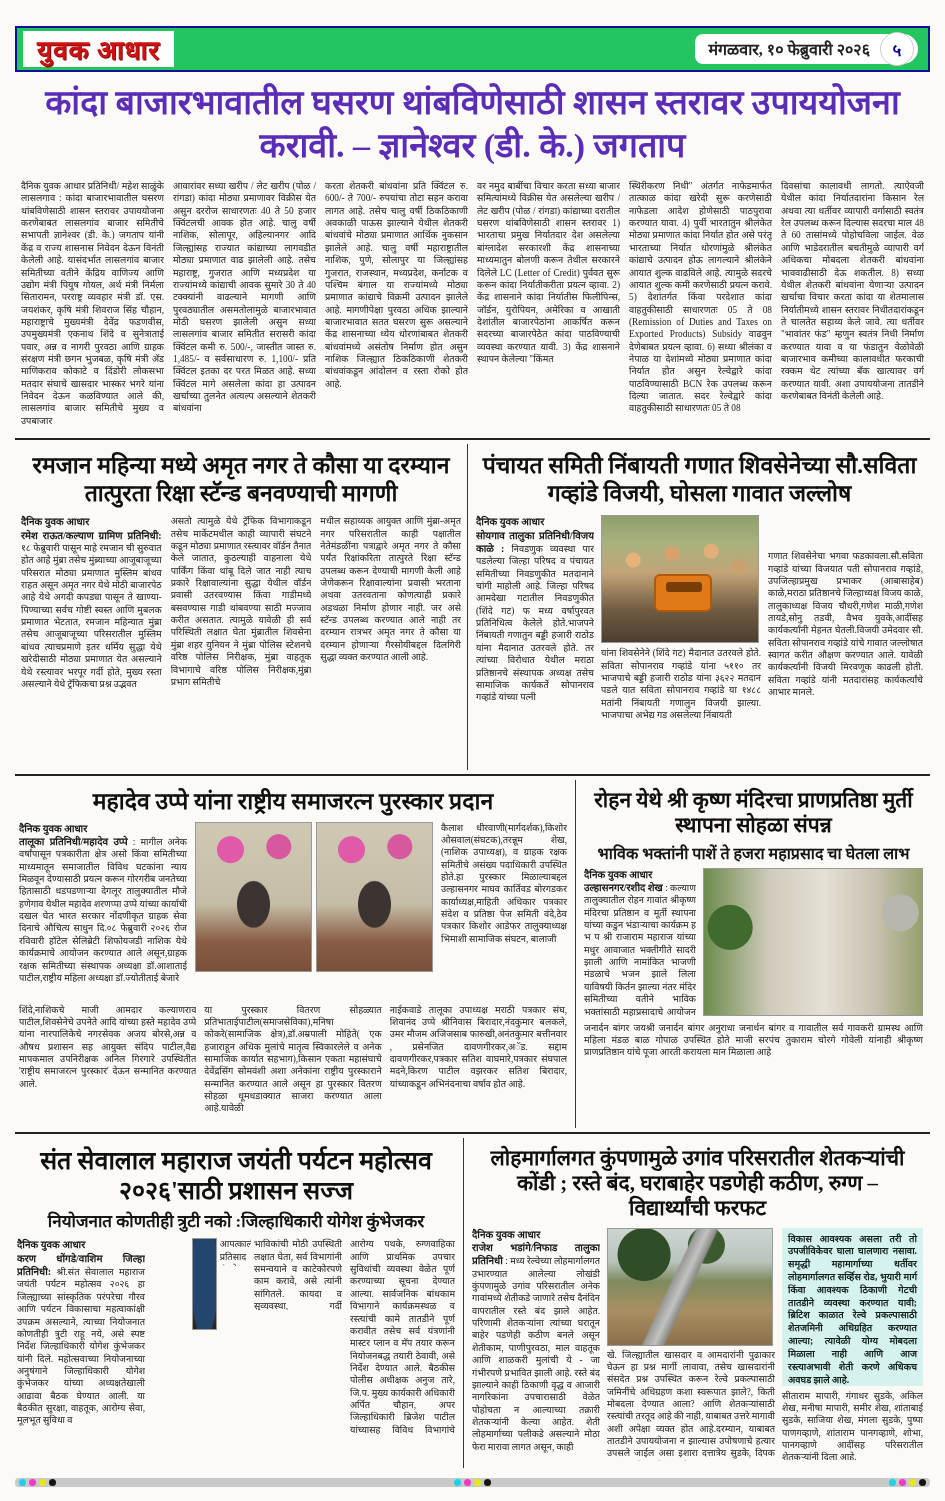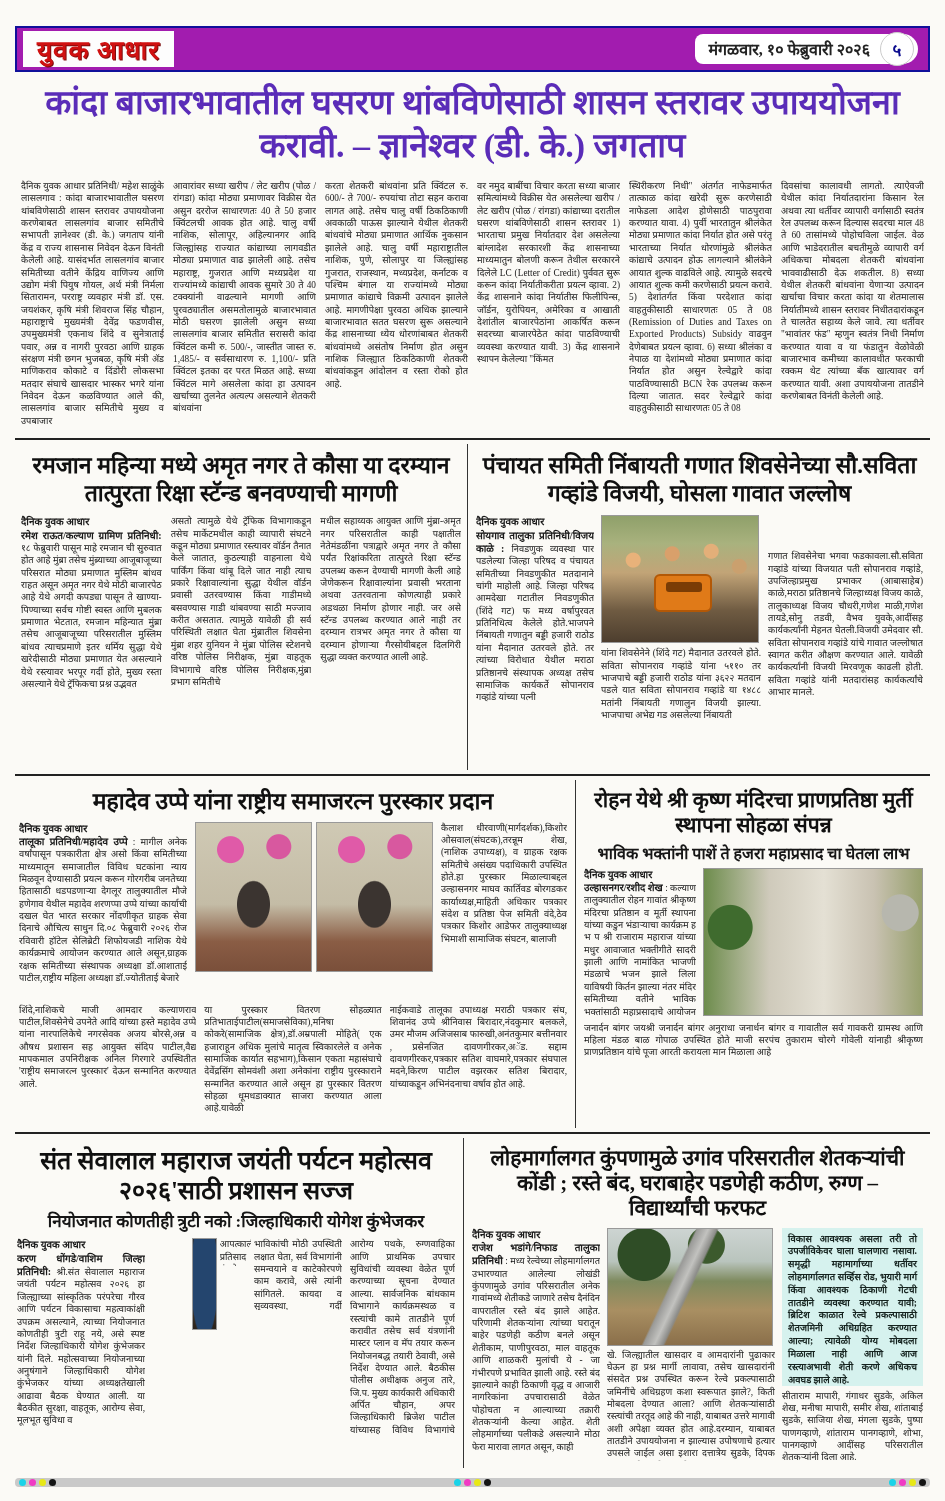--- a/index.html
+++ b/index.html
@@ -7,21 +7,21 @@
     width: 945px; height: 1501px;
     background: #f7f6f2;
     font-family: "Liberation Serif", serif;
     color: #1a1a1a;
     overflow: hidden;
   }
   .sheet { width: 945px; height: 1501px; padding: 26px 15px 0 15px; background: #fbfaf6; position: relative; }
 
   
   .masthead {
-    height: 46px; background: #a21caf; border: 2px solid #10109a;
+    height: 46px; background: #22c55e; border: 2px solid #10109a;
     display: flex; align-items: center; justify-content: space-between;
     padding: 4px 10px 4px 6px;
   }
   .logo-box {
     background: #fdfdfd; padding: 2px 14px; height: 36px;
     display: flex; align-items: center;
   }
   .logo-text {
     font-size: 26px; font-weight: bold; color: #d01111;
     text-shadow: 1px 1px 0 #7d0d0d; letter-spacing: 1px;

